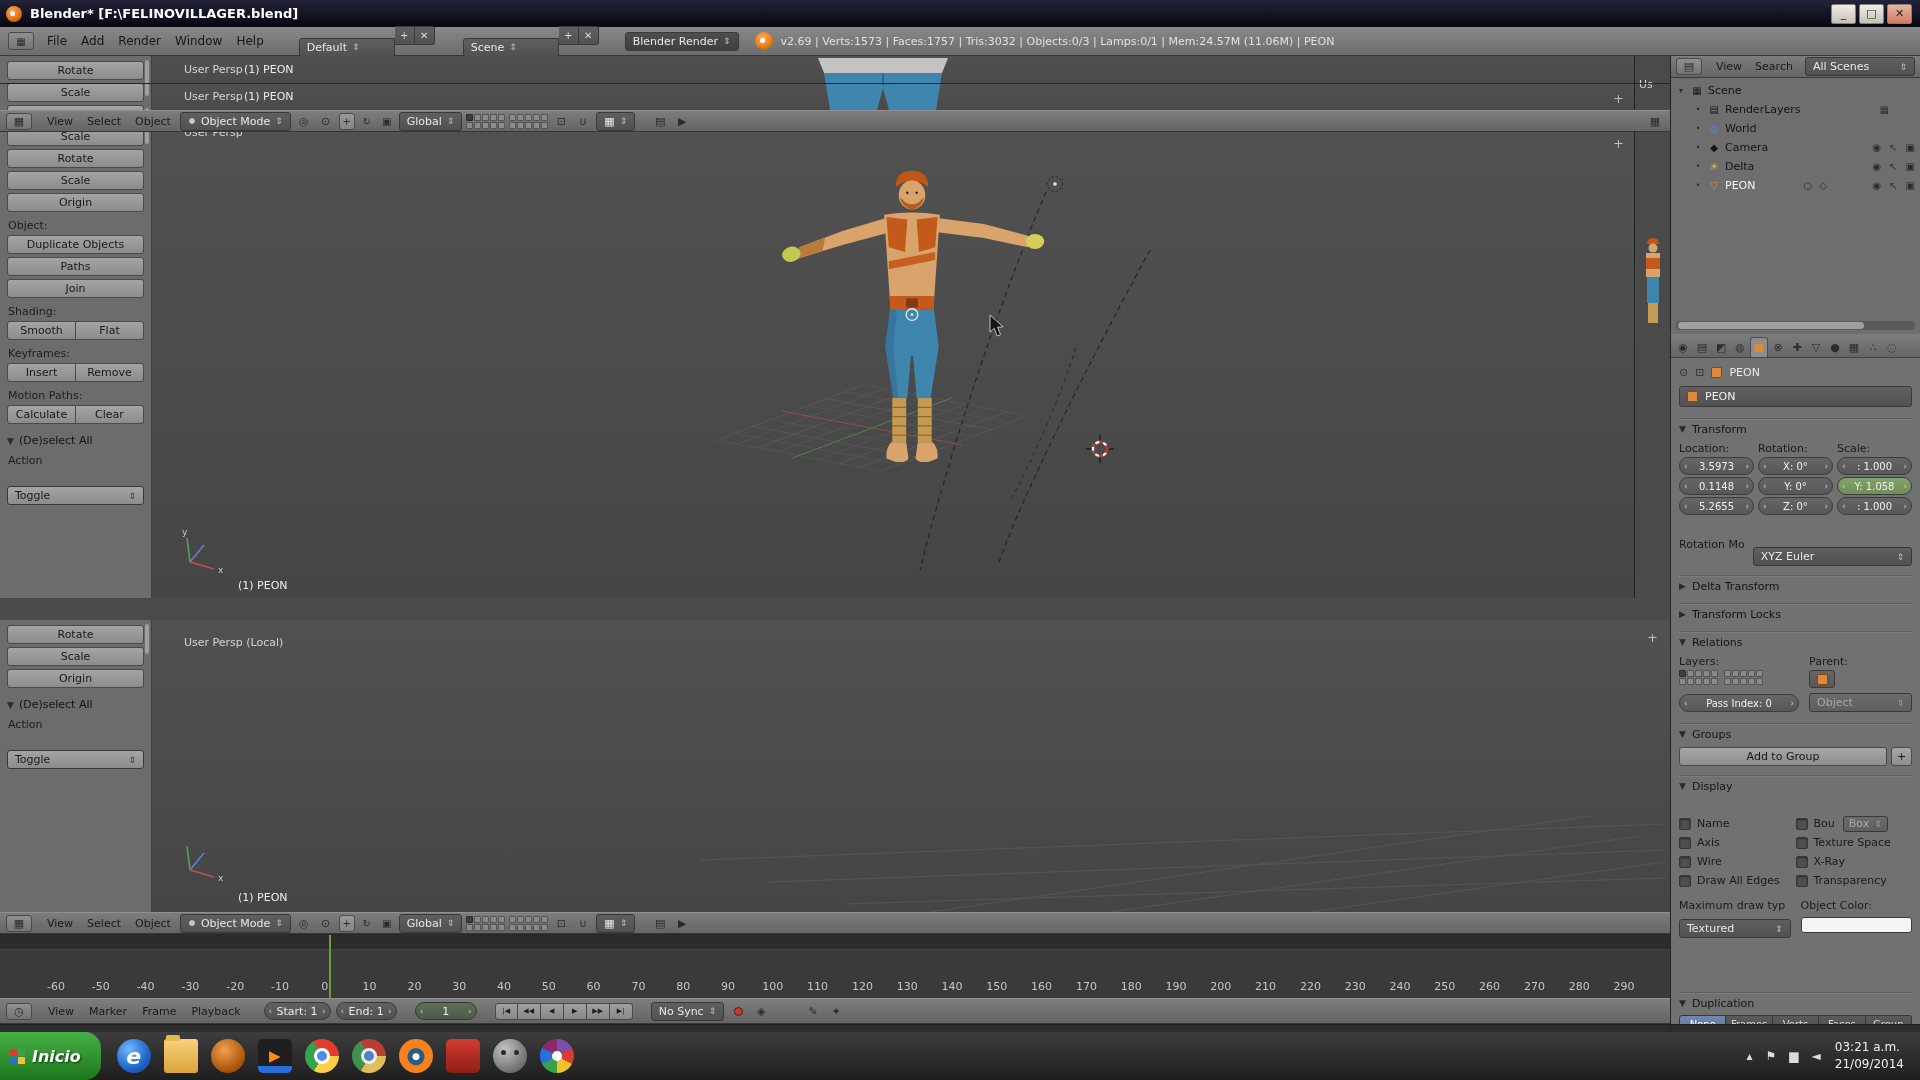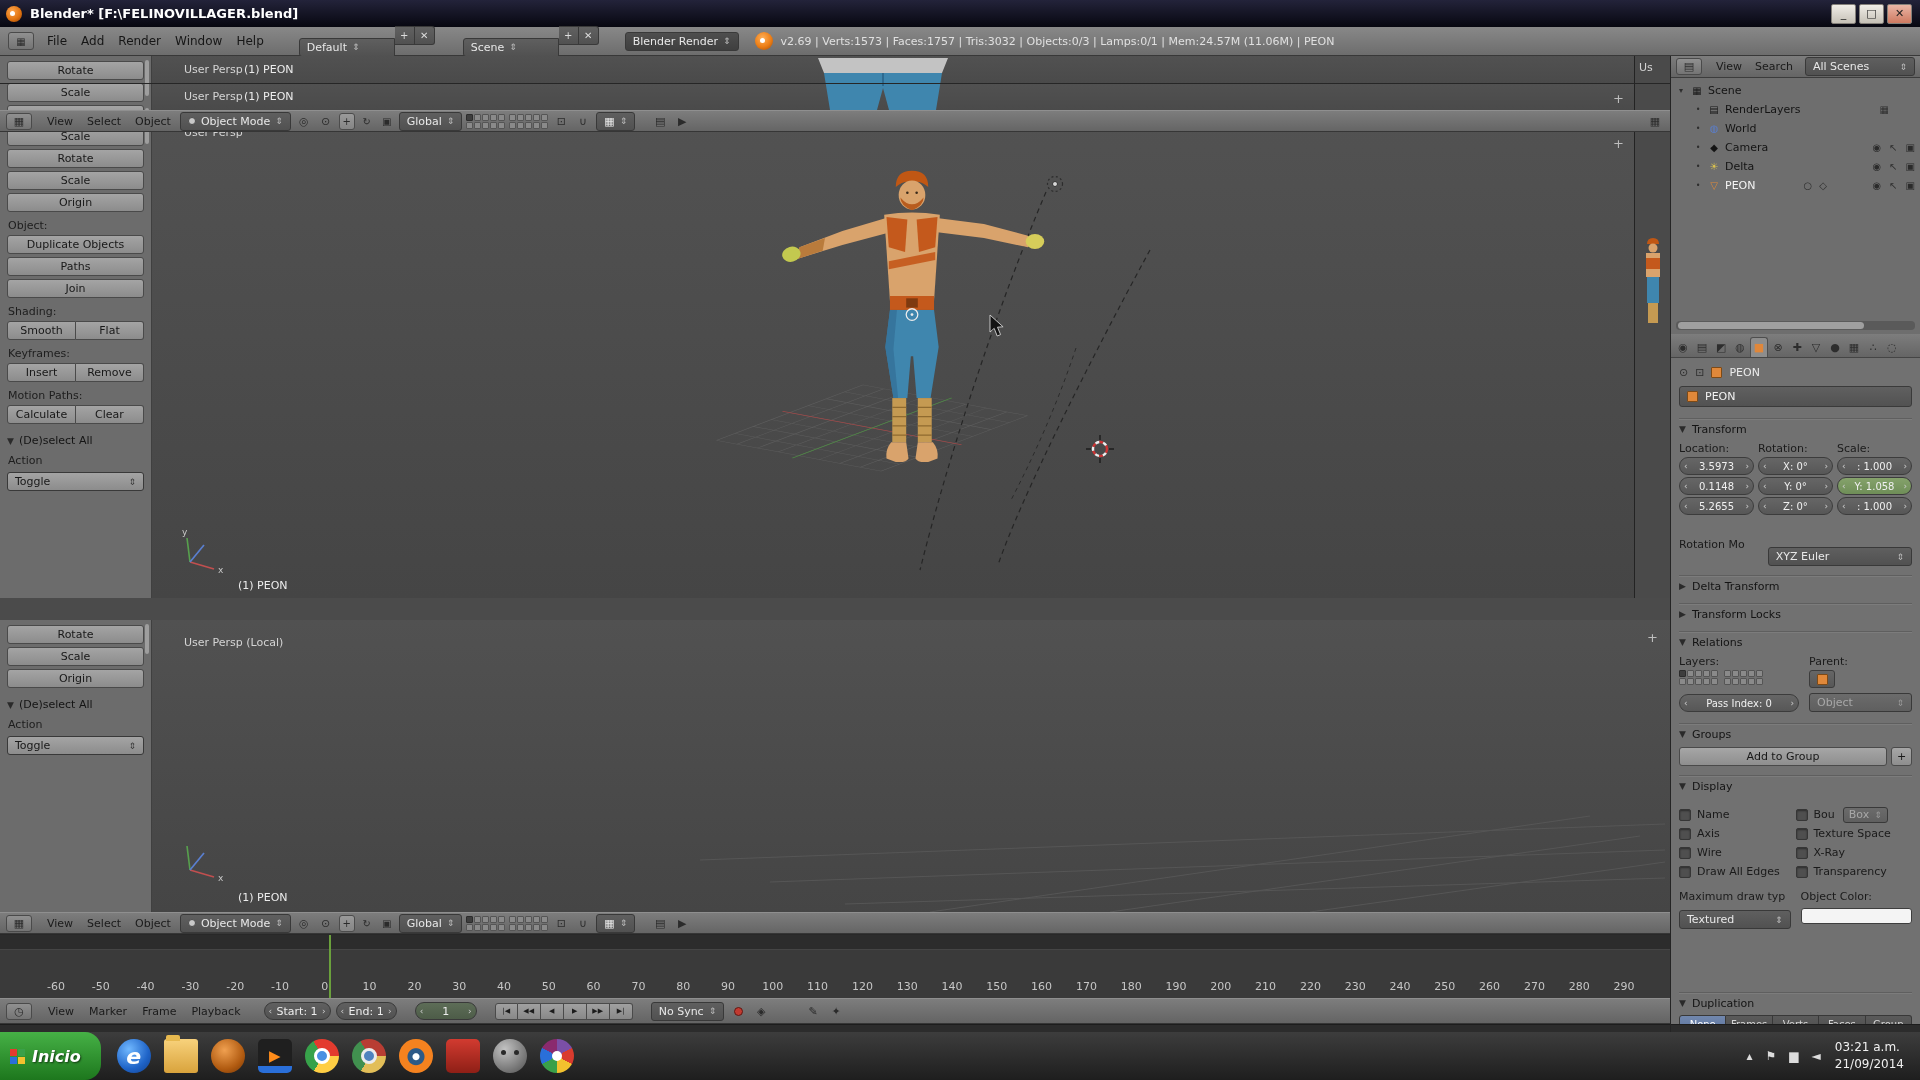--- a/index.html
+++ b/index.html
@@ -45,34 +45,34 @@
   .strip { height:27px; position:relative; background:linear-gradient(#515151,#4a4a4a); }
   .strips-art { position:absolute; left:0; top:0; z-index:2; pointer-events:none; }
   .strip .vp-label { left:184px; top:7px; z-index:3; }
   .strip .vp-tag { left:244px; top:7px; z-index:3; }
   .sep { position:absolute; left:0; right:0; height:1px; background:#262626; z-index:6; }
   .main1 { position:absolute; top:54px; left:0; width:1670px; height:488px; background:linear-gradient(#525252,#454545); overflow:hidden; }
   .scene-svg { position:absolute; left:0; top:0; }
   .main1 .vp-label { left:184px; top:16px; z-index:2; }
   .main1 .vp-tag { left:238px; bottom:6px; z-index:2; }
   .mini-strip { position:absolute; top:0; right:0; width:36px; height:542px; background:#4a4a4a; border-left:1px solid #232323; z-index:5; overflow:hidden; }
-  .mini-strip .vp-label { left:4px; top:5px; width:28px; overflow:hidden; }
+  .mini-strip .vp-label { left:4px; top:22px; width:28px; overflow:hidden; }
 
   .toolshelf { position:absolute; left:0; top:0; width:152px; background:#6c6c6c; border-right:1px solid #404040; z-index:4; padding:2px 7px; }
   .ts1 { height:542px; }
   .ts2 { height:292px; }
   .ts-btn { display:block; width:100%; height:19px; margin:3px 0; background:linear-gradient(#a4a4a4,#8c8c8c); border:1px solid #4a4a4a; border-radius:3px; color:#181818; font-size:11px; text-align:center; line-height:17px; }
   .ts-label { color:#1d1d1d; font-size:11px; margin:7px 1px 1px; }
   .ts-pair { display:flex; margin:3px 0; }
   .ts-pair .ts-btn { flex:1; margin:0; border-radius:0; }
   .ts-pair .ts-btn:first-child { border-radius:3px 0 0 3px; }
   .ts-pair .ts-btn:last-child { border-radius:0 3px 3px 0; border-left:none; }
   .ts-panelhead { color:#141414; font-size:11px; margin:10px 0 3px; display:flex; gap:5px; align-items:center; }
   .tri { font-size:9px; color:#2a2a2a; }
-  .ts-dd { width:100%; margin:4px 0; background:linear-gradient(#a4a4a4,#8c8c8c); color:#191919; justify-content:space-between; }
+  .ts-dd { width:100%; margin:18px 0; background:linear-gradient(#a4a4a4,#8c8c8c); color:#191919; justify-content:space-between; }
   .ts-dd .caret { color:#3a3a3a; }
   .ts-scroll { position:absolute; right:2px; width:4px; background:#9e9e9e; border-radius:2px; }
 
   .vph { height:22px; background:linear-gradient(#7d7d7d,#656565); border-top:1px solid #8f8f8f; border-bottom:1px solid #363636; display:flex; align-items:center; gap:4px; padding:0 6px; position:relative; z-index:7; color:#1a1a1a; }
   .vph .menu, .th .menu, .ol-header .menu { font-size:11px; padding:0 5px; white-space:nowrap; }
   .icbtn { min-width:18px; height:17px; display:inline-flex; align-items:center; justify-content:center; gap:2px; font-size:11px; color:#2b2b2b; border-radius:3px; flex:none; }
   .icbtn.sm { min-width:16px; font-size:10px; }
   .icbtn.on { background:linear-gradient(#9a9a9a,#858585); border:1px solid #4c4c4c; }
   .modedot { width:8px; height:8px; border-radius:50%; background:#c8c8c8; border:1px solid #4a4a4a; }
   .lgrid { display:grid; grid-template-columns:repeat(5,7px); grid-auto-rows:7px; gap:1px; flex:none; }
@@ -130,34 +130,34 @@
   .ci { color:#2d2d2d; font-size:11px; }
   .cube { width:11px; height:11px; background:#e0883a; border:1px solid #7e4a16; border-radius:1px; display:inline-block; flex:none; }
   .name-field { height:21px; background:linear-gradient(#606060,#525252); border:1px solid #3a3a3a; border-radius:3px; display:flex; align-items:center; gap:7px; padding:0 7px; color:#f2f2f2; margin:4px 0 2px; }
   .panel-h { display:flex; align-items:center; gap:6px; height:19px; margin-top:9px; color:#141414; border-top:1px solid #5f5f5f; box-shadow:0 1px 0 #7c7c7c inset; padding-top:2px; }
   .t-grid { display:grid; grid-template-columns:1fr 1fr 1fr; column-gap:4px; margin-top:2px; }
   .plabel { font-size:11px; color:#1b1b1b; margin:3px 0 2px; }
   .nf { height:18px; border-radius:9px; background:linear-gradient(#666,#575757); border:1px solid #3c3c3c; color:#f0f0f0; font-size:10px; display:flex; align-items:center; justify-content:center; margin:2px 0; position:relative; }
   .nf::before { content:"‹"; position:absolute; left:4px; font-size:9px; color:#cfcfcf; }
   .nf::after { content:"›"; position:absolute; right:4px; font-size:9px; color:#cfcfcf; }
   .nf.keyed { background:linear-gradient(#85a26b,#6f8e58); }
-  .rot-row { display:flex; align-items:center; gap:23px; margin:6px 0 0; }
+  .rot-row { display:flex; align-items:center; gap:8px; margin:6px 0 0; }
   .rot-row .dd { flex:1; justify-content:space-between;margin-top:24px; }
   .rel-grid { display:grid; grid-template-columns:1fr 1fr; column-gap:10px; margin-top:2px; }
   .lay-pair { display:flex; gap:6px; margin-top:2px; }
   .parent-ic { width:26px; height:18px; background:linear-gradient(#666,#575757); border:1px solid #3c3c3c; border-radius:3px; display:flex; align-items:center; justify-content:center; margin-top:2px; }
   .gray-dd { background:linear-gradient(#6b6b6b,#5f5f5f); color:#a8a8a8; }
   .gray-dd .caret { color:#9a9a9a; }
   .full { width:100%; justify-content:space-between; margin-top:5px; }
   .pass { width:120px; margin-top:9px; }
   .grp-row { display:flex; gap:4px; margin-top:5px; }
   .lt-btn { background:linear-gradient(#a6a6a6,#8e8e8e); border:1px solid #4a4a4a; border-radius:3px; color:#181818; font-size:11px; height:19px; display:flex; align-items:center; justify-content:center; }
   .grow { flex:1; }
   .plusb { width:21px; flex:none; }
-  .chk-grid { display:grid; grid-template-columns:1fr 1fr; margin-top:11px; }
+  .chk-grid { display:grid; grid-template-columns:1fr 1fr; margin-top:20px; }
   .chk { display:flex; align-items:center; gap:6px; height:19px; }
   .box { width:12px; height:12px; background:#4f4f4f; border:1px solid #363636; border-radius:2px; box-shadow:inset 0 1px 2px rgba(0,0,0,.45); flex:none; }
   .chk .dd { height:16px; padding:0 5px; margin-left:2px; }
   .md-grid { display:grid; grid-template-columns:1fr 1fr; column-gap:10px; margin-top:6px; }
   .swatch { height:16px; background:#f4f4f4; border:1px solid #3e3e3e; border-radius:3px; margin-top:5px; }
   .dup { margin-top:auto; margin-bottom:-9px; }
   .dup-opts { display:flex; margin-top:4px; }
   .seg { flex:1; height:18px; background:linear-gradient(#5a5a5a,#4e4e4e); border:1px solid #383838; border-left:none; color:#d6d6d6; font-size:10px; display:flex; align-items:center; justify-content:center; }
   .seg:first-child { border-left:1px solid #383838; border-radius:3px 0 0 3px; }
   .seg:last-child { border-radius:0 3px 3px 0; }

